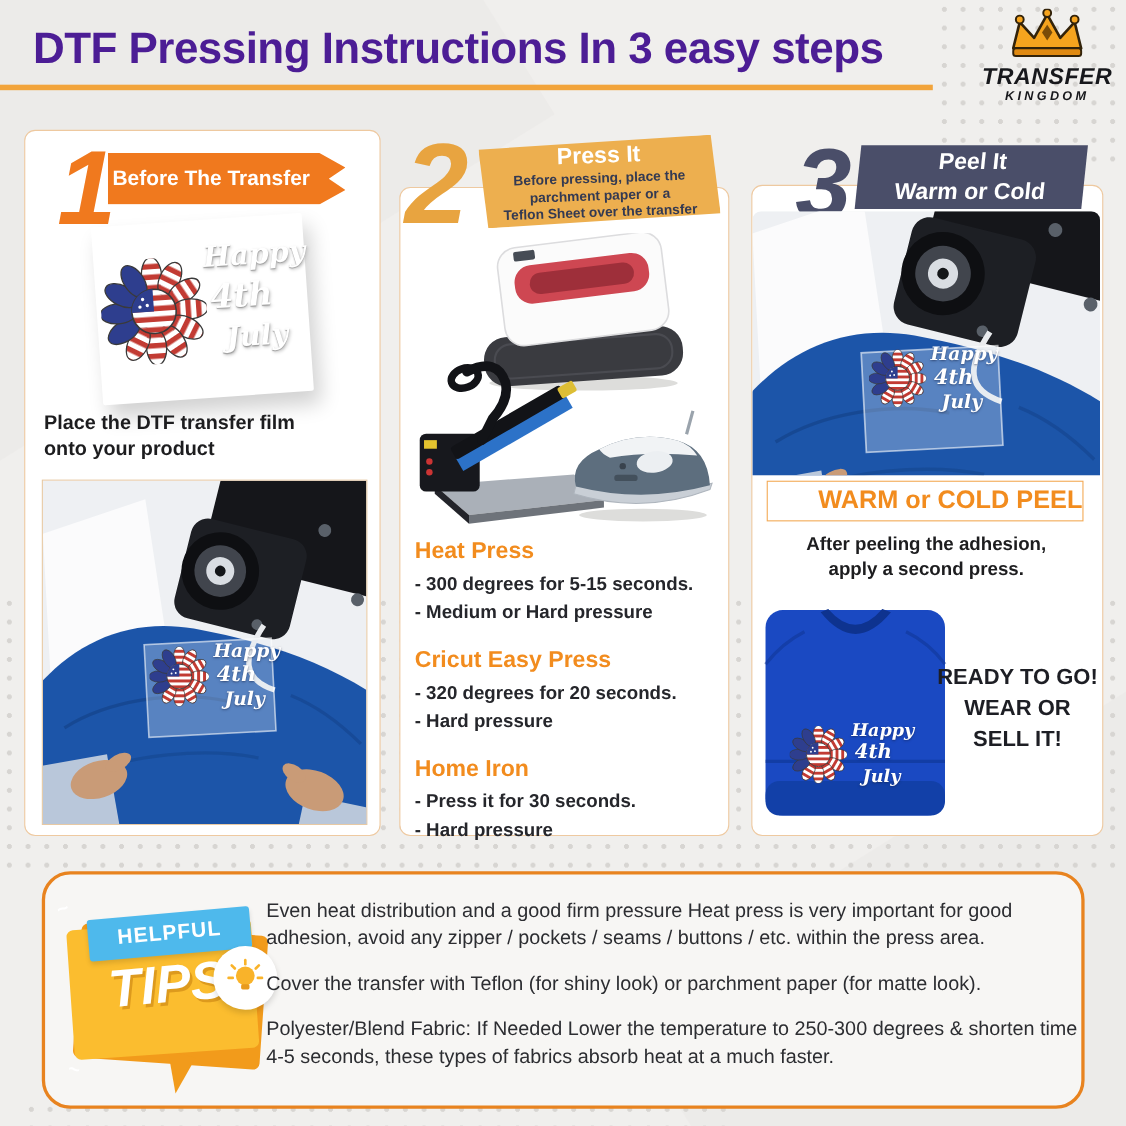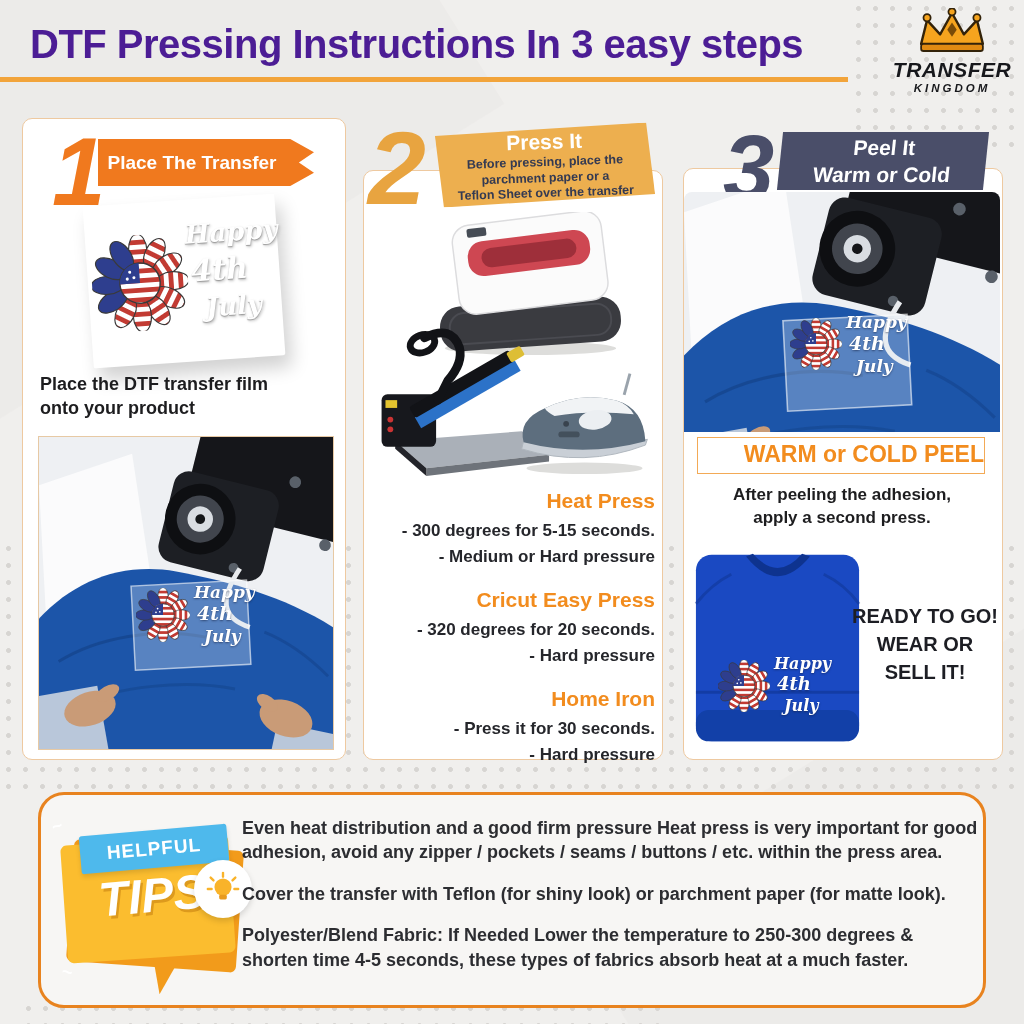--- a/index.html
+++ b/index.html
@@ -10,22 +10,22 @@
   .streak{background:#e9e8e5;opacity:.55;transform:rotate(-32deg);}
   .card{position:absolute;background:#ffffff;border:1px solid #eec9a0;border-radius:10px;}
   .numeral{font-style:italic;font-weight:800;line-height:1;letter-spacing:-4px;}
   .preline{white-space:pre-line;}
   .design-text{font-family:"DejaVu Serif",serif;font-style:italic;font-weight:bold;
     color:#ffffff;line-height:1.05;}
   .emboss{text-shadow:0 1px 1px #9b9b9b,1px 2px 3px #bdbdbd;}
   .on-photo{text-shadow:0 1px 2px rgba(20,30,60,.55);}
   .spec-head{font-size:21px;font-weight:800;color:#f28c1e;margin:0 0 5px 0;}
   .spec-line{font-size:17px;font-weight:700;color:#25262b;line-height:1.5;margin:0;}
-  .spec-block{margin-bottom:19px;text-align:right;}
-  .tip-p{font-size:18px;font-weight:700;color:#2c2d31;line-height:1.36;margin:0 0 17px 0;}
+  .spec-block{margin-bottom:19px;}
+  .tip-p{font-size:18px;font-weight:400;color:#2c2d31;line-height:1.36;margin:0 0 17px 0;}
   svg{display:block;}
 </style>
 </head>
 <body>
 
 <svg width="0" height="0" style="position:absolute">
   <defs>
     <pattern id="stripePat" width="10" height="10" patternUnits="userSpaceOnUse">
       <rect width="10" height="5" fill="#ffffff"></rect>
         <rect y="5" width="10" height="5" fill="#C23B33"></rect>
@@ -170,21 +170,21 @@
     </svg>
     <div style="font-size:21px;font-weight:800;font-style:italic;color:#17181c;letter-spacing:.5px;margin-top:2px;">TRANSFER</div>
     <div style="font-size:11.5px;font-weight:800;font-style:italic;color:#17181c;letter-spacing:3px;">KINGDOM</div>
   </div>
 
   <div class="card" style="left:22px;top:118px;width:322px;height:640px;"></div>
 
   <div class="abs numeral" style="left:52px;top:124px;font-size:96px;color:#F0791E;">1</div>
   <div class="abs" style="left:98px;top:139px;width:216px;height:47px;background:#F0791E;
               clip-path:polygon(0 0,89% 0,100% 28%,93% 50%,100% 72%,89% 100%,0 100%);">
-    <div style="color:#fff;font-size:19px;font-weight:700;line-height:47px;text-align:center;padding-right:28px;">Place The Transfer</div>
+    <div style="color:#fff;font-size:19px;font-weight:700;line-height:47px;text-align:center;padding-right:28px;">Before The Transfer</div>
   </div>
 
   <div class="abs" style="left:88px;top:200px;width:192px;height:162px;background:#fff;transform:rotate(-4deg);
               box-shadow:6px 12px 18px rgba(0,0,0,.18);border-radius:2px;">
     <svg width="96" height="96" viewBox="0 0 100 100" style="position:absolute;left:4px;top:32px;">
         <use href="#flagFlower"></use>
       </svg>
     <div class="design-text emboss" style="position:absolute;left:100px;top:22px;font-size:26px;">Happy</div>
     <div class="design-text emboss" style="position:absolute;left:104px;top:56px;font-size:30px;">4th</div>
     <div class="design-text emboss" style="position:absolute;left:116px;top:96px;font-size:26px;">July</div>

